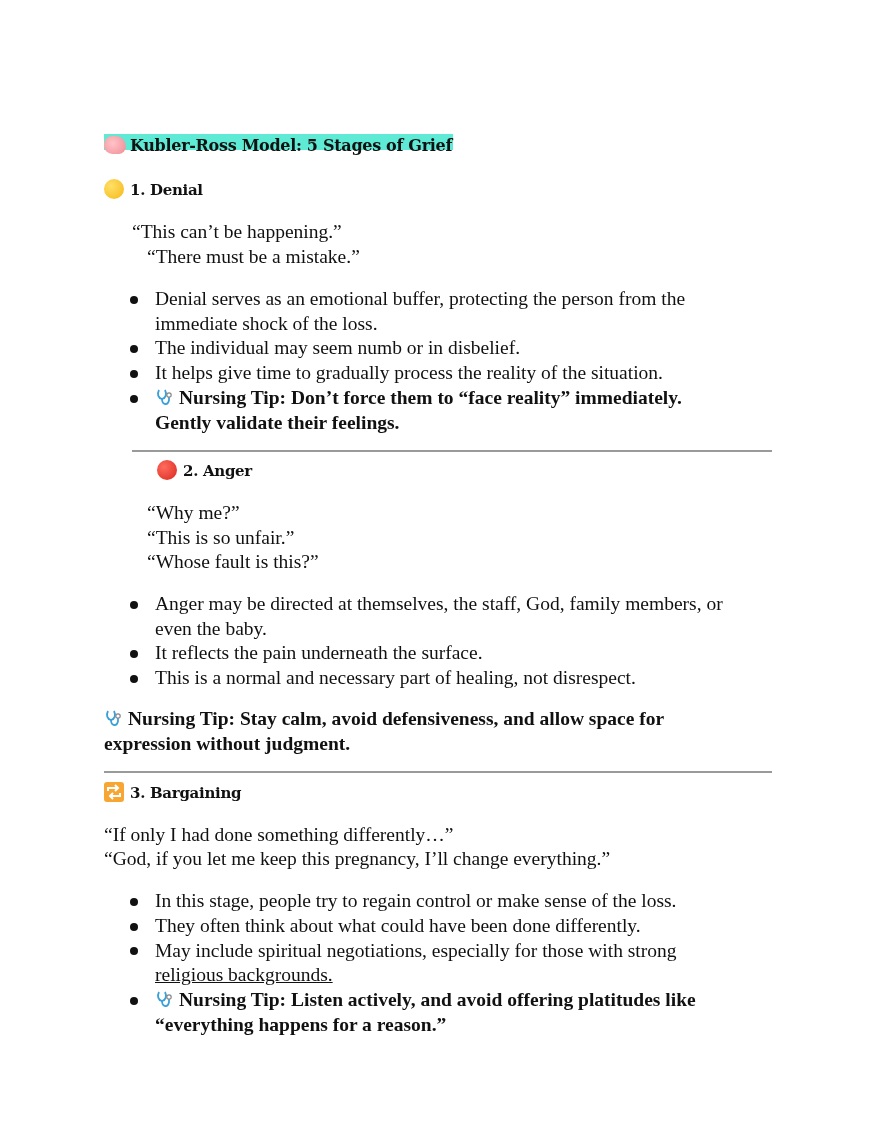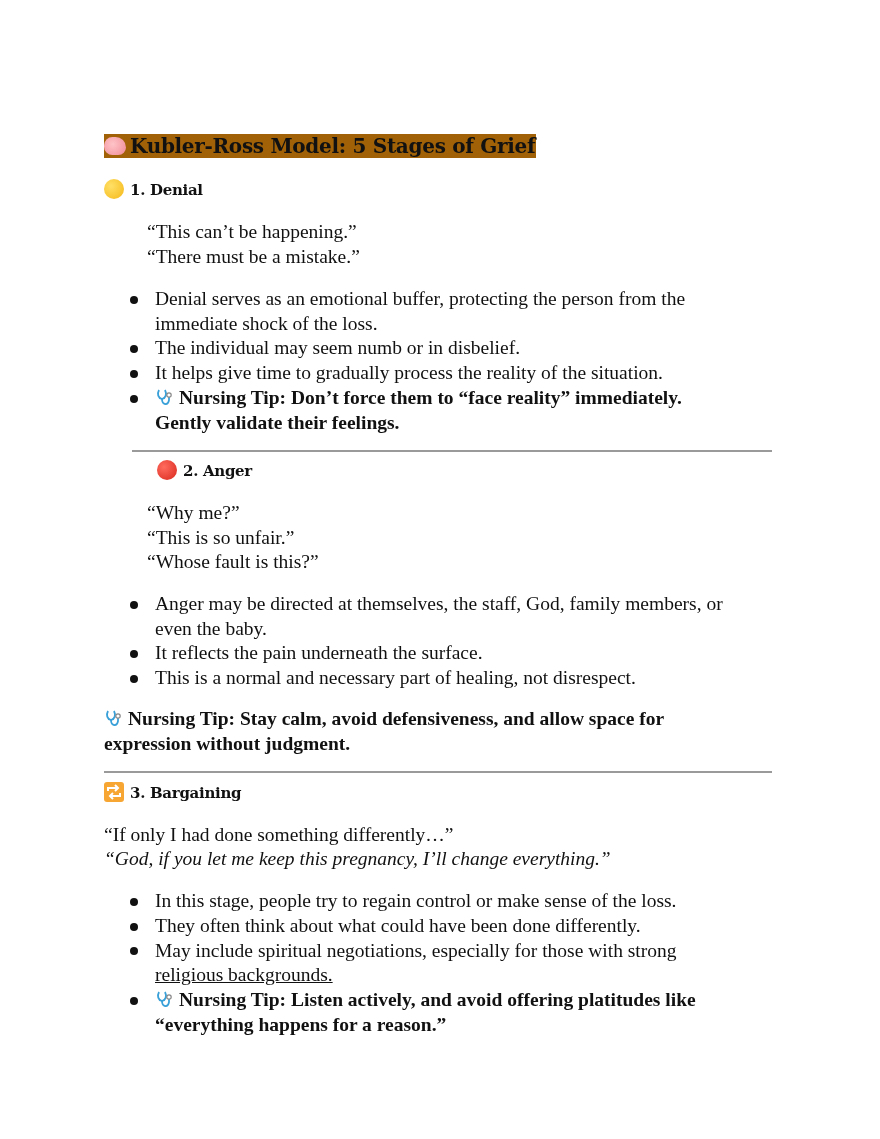--- a/index.html
+++ b/index.html
@@ -4,22 +4,22 @@
 <style>
   html, body { margin: 0; padding: 0; background: #ffffff; }
   body {
     width: 880px; height: 1139px; position: relative; overflow: hidden;
     font-family: "DejaVu Serif", "Liberation Serif", serif;
     color: #111111;
   }
   .page { position: absolute; left: 0; top: 0; width: 880px; height: 1139px; }
   .abs { position: absolute; white-space: nowrap; }
   .title {
-    left: 104px; top: 134px; height: 24px; line-height: 24px;
-    font-size: 20px; font-weight: bold; background: #a16207; padding-right: 1px;
+    left: 104px; top: 134px; height: 16px; line-height: 24px;
+    font-size: 16px; font-weight: bold; background: #5eead4; padding-right: 1px;
     font-family: "DejaVu Serif", serif; letter-spacing: -0.3px;
   }
   .h2 { font-size: 15px; font-weight: bold; line-height: 24px; letter-spacing: -0.3px; }
   .txt { font-size: 18px; line-height: 25px; font-family: "Liberation Serif", serif; font-size: 19.5px; }
   .bold { font-weight: bold; }
   .bullet { position: absolute; width: 8px; height: 8px; border-radius: 50%; background: #111; }
   .hr { position: absolute; height: 2px; background: #9a9a9a; }
   .emoji { display: inline-block; vertical-align: middle; margin-right: 6px; }
   .circle { width: 20px; height: 20px; border-radius: 50%; }
   .yellow { background: radial-gradient(circle at 35% 35%, #ffe066, #f5b818); }
@@ -34,21 +34,21 @@
 
 <div class="page">
 
   <div class="abs title">
     <span class="emoji brain" style="margin-right:4px;margin-top:-3px;"></span><span>Kubler-Ross Model: 5 Stages of Grief</span>
   </div>
 
   <div class="abs h2" style="left:104px; top:178px;">
     <span class="emoji circle yellow" style="margin-top:-4px;"></span><span>1. Denial</span>
   </div>
-  <div class="abs txt" style="left:147px; top:219px;font-family:Liberation Serif, serif;">“This can’t be happening.”</div>
+  <div class="abs txt" style="left:132px; top:219px;font-family:Liberation Serif, serif;">“This can’t be happening.”</div>
   <div class="abs txt" style="left:147px; top:244px;">“There must be a mistake.”</div>
 
   <div class="bullet" style="left:130px; top:296px;"></div>
   <div class="bl abs txt" style="top:286px;">Denial serves as an emotional buffer, protecting the person from the</div>
   <div class="bl abs txt" style="top:311px;">immediate shock of the loss.</div>
   <div class="bullet" style="left:130px; top:345px;"></div>
   <div class="bl abs txt" style="top:335px;">The individual may seem numb or in disbelief.</div>
   <div class="bullet" style="left:130px; top:370px;"></div>
   <div class="bl abs txt" style="top:360px;">It helps give time to gradually process the reality of the situation.</div>
   <div class="bullet" style="left:130px; top:395px;"></div>
@@ -95,21 +95,21 @@
 
   <div class="abs h2" style="left:104px; top:781px;">
     <span class="emoji repeat" style="margin-top:-4px;">
       <svg width="20" height="20" viewBox="0 0 20 20">
           <path d="M4 9 L4 6 L14 6 M11 3 L14 6 L11 9" fill="none" stroke="#fff" stroke-width="2"></path>
           <path d="M16 11 L16 14 L6 14 M9 11 L6 14 L9 17" fill="none" stroke="#fff" stroke-width="2"></path>
         </svg>
     </span><span>3. Bargaining</span>
   </div>
   <div class="abs txt" style="left:104px; top:822px;">“If only I had done something differently…”</div>
-  <div class="abs txt" style="left:104px; top:846px;font-style:italic;">“God, if you let me keep this pregnancy, I’ll change everything.”</div>
+  <div class="abs txt" style="left:104px; top:846px;">“God, if you let me keep this pregnancy, I’ll change everything.”</div>
 
   <div class="bullet" style="left:130px; top:898px;"></div>
   <div class="bl abs txt" style="top:888px;">In this stage, people try to regain control or make sense of the loss.</div>
   <div class="bullet" style="left:130px; top:923px;"></div>
   <div class="bl abs txt" style="top:913px;">They often think about what could have been done differently.</div>
   <div class="bullet" style="left:130px; top:947px;"></div>
   <div class="bl abs txt" style="top:938px;">May include spiritual negotiations, especially for those with strong</div>
   <div class="bl abs txt" style="top:962px;text-decoration:underline;">religious backgrounds.</div>
   <div class="bullet" style="left:130px; top:997px;"></div>
   <div class="bl abs txt bold" style="top:987px;">

